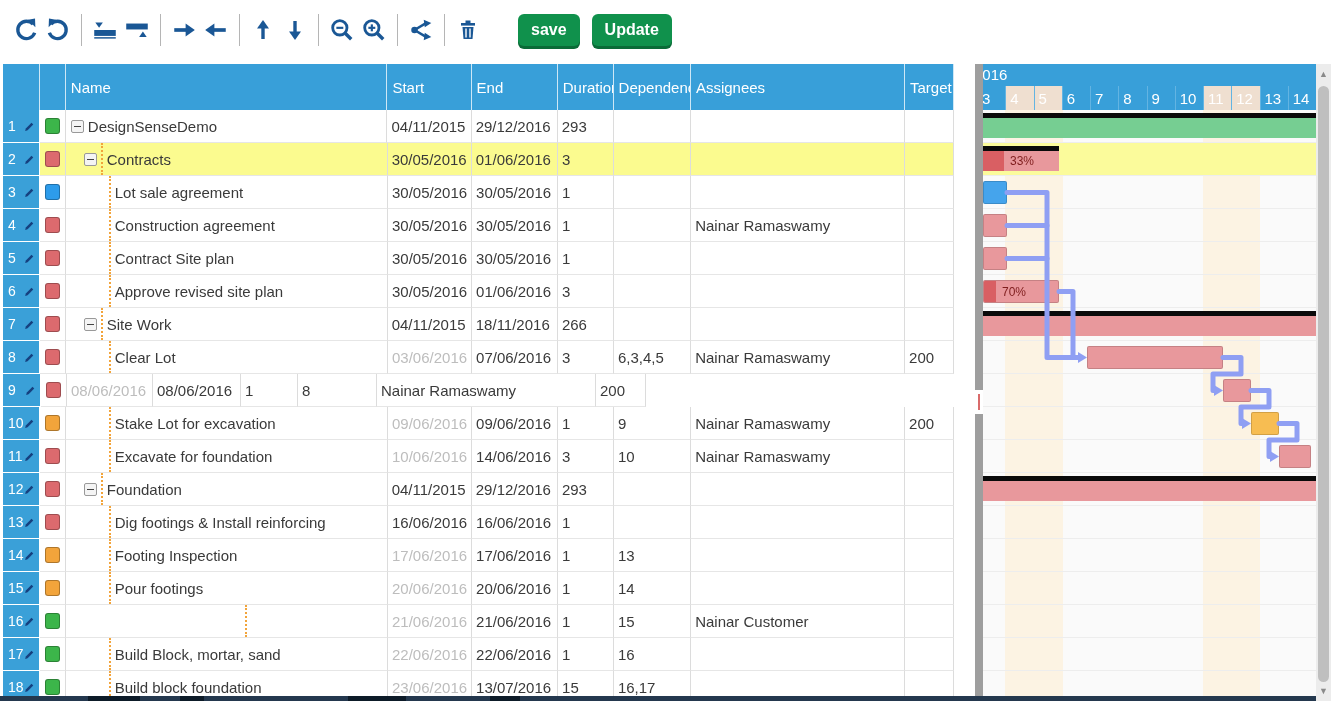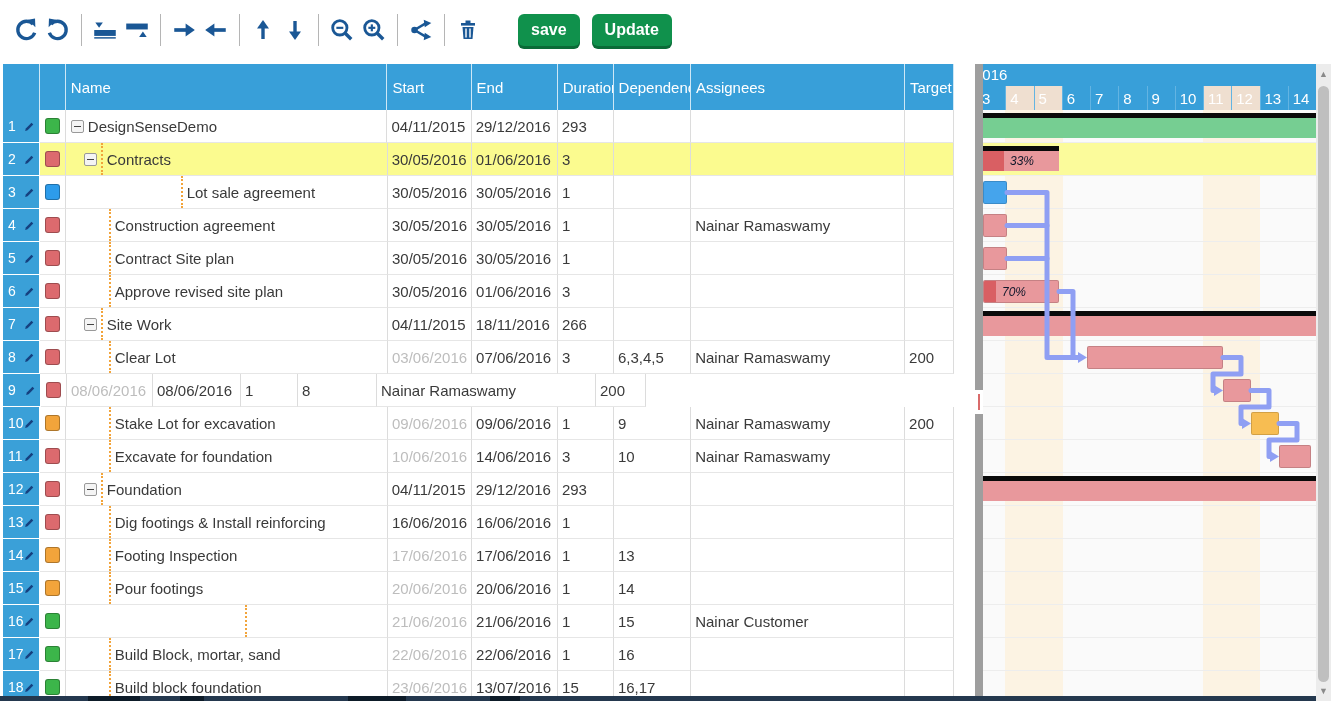--- a/index.html
+++ b/index.html
@@ -54,21 +54,21 @@
   .tday.we { background:#EFDFD0; }
   .gbody { position:relative; height:594px; background:#FAFAFA; overflow:hidden; }
   .wband { position:absolute; top:0; bottom:0; background:#FCF3E3; z-index:1; }
   .grow2 { position:absolute; left:0; width:100%; height:33px; border-bottom:1px solid #EDEDED; z-index:2; }
   .grow2.hl { background:#FBFB9B; }
   .bar { position:absolute; height:23px; border-radius:2px; border:1px solid rgba(0,0,0,.15);
          display:flex; align-items:center; overflow:hidden; z-index:4; }
   .sumline { position:absolute; height:5px; background:#0a0a0a; z-index:4; }
   .sumbar { position:absolute; height:20px; display:flex; align-items:center; overflow:hidden; z-index:4; }
   .prog { height:100%; flex:none; }
-  .lbl { font-size:12px; color:#0f172a; padding-left:6px;font-style:italic; }
+  .lbl { font-size:12px; color:#7f1d1d; padding-left:6px; }
   .connectors { position:absolute; left:0; top:0; z-index:5; pointer-events:none; }
 
   
   .vscroll { position:absolute; left:1316px; top:64px; width:15px; bottom:0; background:#ECECEC; }
   .varrow { position:absolute; left:0; width:100%; height:16px; color:#8a8a8a; font-size:9px;
             display:flex; align-items:center; justify-content:center; cursor:pointer; }
   .varrow.up{ top:2px; } .varrow.down{ bottom:2px; }
   .vthumb { position:absolute; left:2px; width:11px; top:22px; height:596px; background:#BFBFBF;
             border-radius:6px; cursor:pointer; }
 
@@ -251,21 +251,21 @@
         <div class="grow">
           <div class="cell numc c-num">
             <span>3</span>
             <svg width="11" height="11" viewBox="0 0 12 12">
               <path d="M1.2 10.8 L2 8.1 L8.2 1.9 L10.1 3.8 L3.9 10 Z" fill="#16407F"></path>
             </svg>
           </div>
           <div class="cell swc c-sw">
             <span class="sw" style="background: rgb(45, 156, 235);"></span>
           </div>
-          <div class="cell c-name" style="padding-left: 43px; justify-content: center;">
+          <div class="cell c-name" style="padding-left: 43px;">
             <span class="guide"></span>
             <span>Lot sale agreement</span>
           </div>
           <div class="cell c-start">
             <span>30/05/2016</span>
           </div>
           <div class="cell c-end">
             <span>30/05/2016</span>
           </div>
           <div class="cell c-dur">

